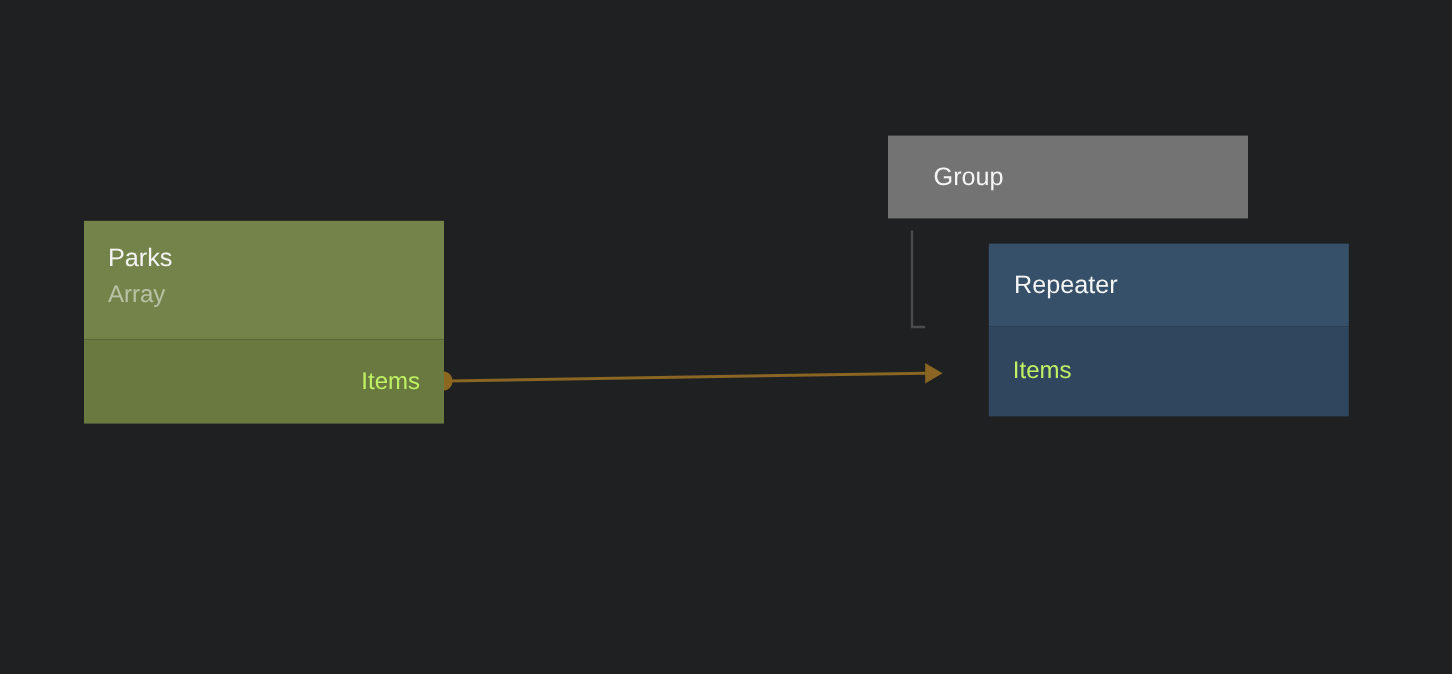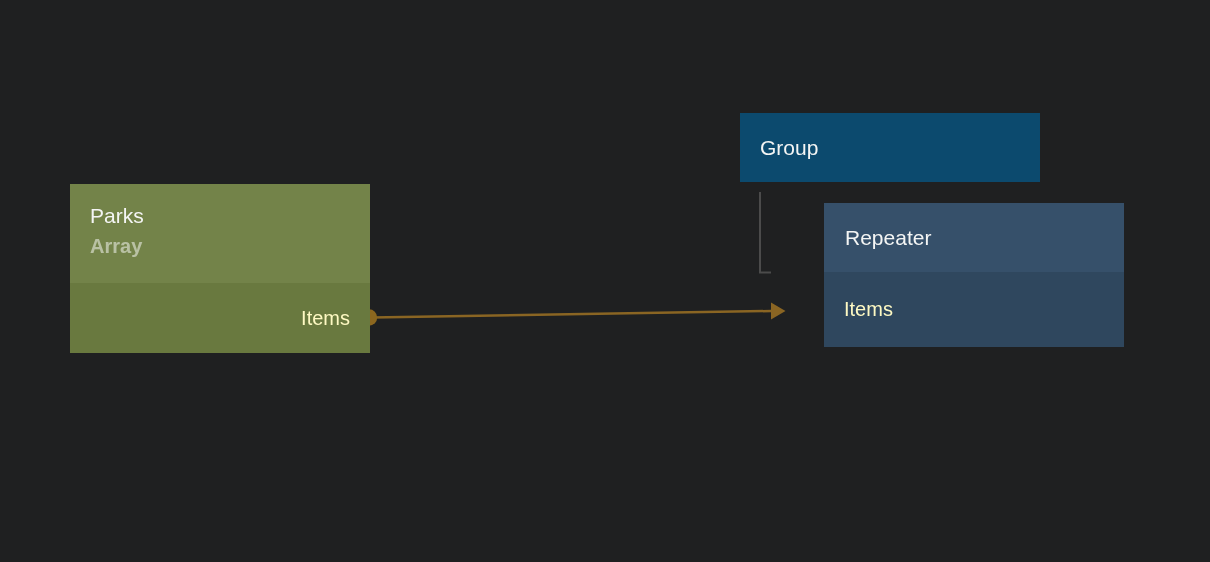--- a/index.html
+++ b/index.html
@@ -43,41 +43,41 @@
   .node-title {
     color: #f4f5f4;
     font-size: 21px;
     line-height: 30px;
     font-weight: 400;
   }
   .node-subtitle {
     color: rgba(255,255,255,0.50);
     font-size: 20px;
     line-height: 30px;
-    font-weight: 700;
+    font-weight: 400;
   }
   .port-row {
     height: 100%;
     display: flex;
     align-items: center;
     padding: 0 20px;
     box-sizing: border-box;
-    color: #fef9c3;
+    color: #bef264;
     font-size: 20px;
   }
   .port-row.align-right { justify-content: flex-end; }
   .port-row.align-left  { justify-content: flex-start; }
   
   .node-group {
     left: 740px; top: 113px;
     width: 300px; height: 69px;
-    background: #0c4a6e;
+    background: #737373;
     display: flex;
     align-items: center;
-    padding: 0 20px;
+    padding: 0 38px;
     box-sizing: border-box;
   }
   
   .node-repeater {
     left: 780px; top: 203px;
     width: 300px; height: 144px; margin-left: 44px;
   }
   .node-repeater .node-header {
     height: 69px;
     background: #36506a;

